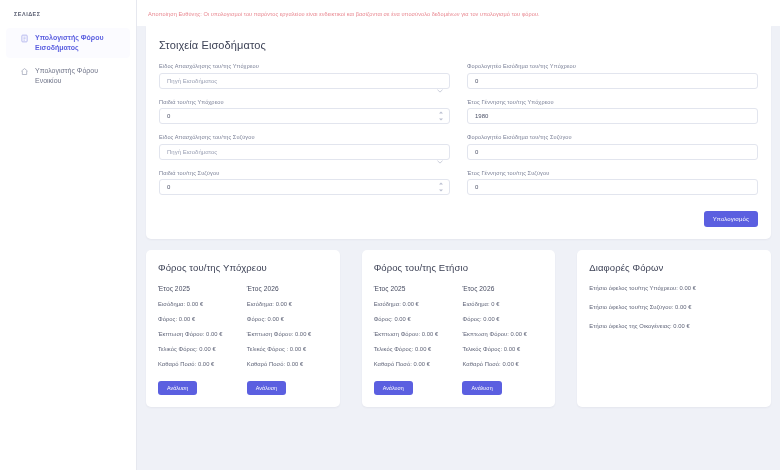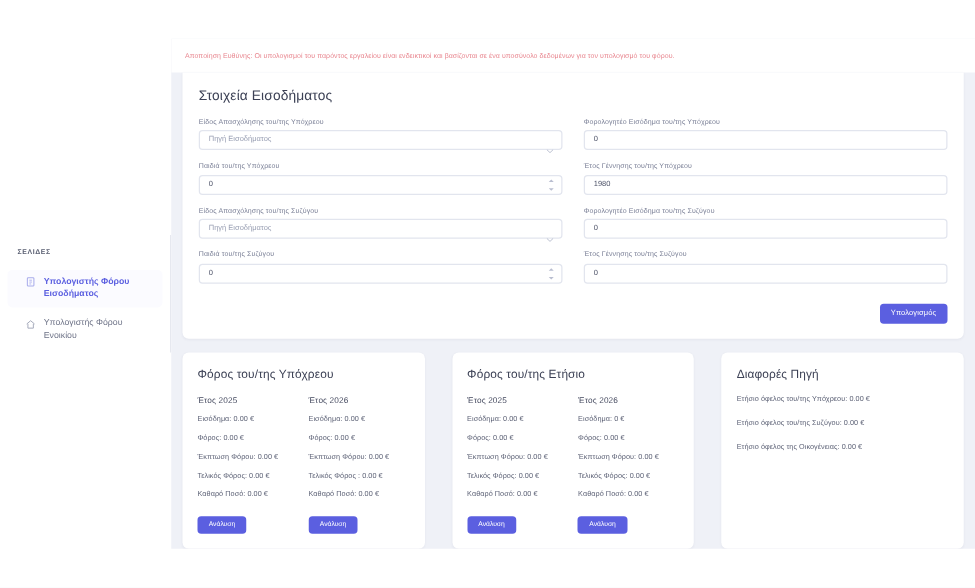--- a/index.html
+++ b/index.html
@@ -4,21 +4,21 @@
 <style>
   * { box-sizing: border-box; margin: 0; padding: 0; }
   html, body {
     width: 780px; height: 470px;
     font-family: "Liberation Sans", "DejaVu Sans", sans-serif;
     background: #ffffff;
     overflow: hidden;
   }
   .app {
     display: flex;
-    width: 780px; height: 470px; align-items: center;
+    width: 780px; height: 470px;
   }
 
   
   .sidebar {
     width: 137px;
     flex: 0 0 137px;
     background: #ffffff;
     border-right: 1px solid #e6e8ef;
     padding: 11px 0 0 0;
   }
@@ -389,21 +389,21 @@
             <div class="line">Φόρος: 0.00 €</div>
             <div class="line">Έκπτωση Φόρου: 0.00 €</div>
             <div class="line">Τελικός Φόρος: 0.00 €</div>
             <div class="line">Καθαρό Ποσό: 0.00 €</div>
             <button class="btn-small">Ανάλυση</button>
           </div>
         </div>
       </div>
 
       <div class="rcard">
-        <h3>Διαφορές Πηγή</h3>
+        <h3>Διαφορές Φόρων</h3>
         <div class="dline">Ετήσιο όφελος του/της Υπόχρεου: 0.00 €</div>
         <div class="dline">Ετήσιο όφελος του/της Συζύγου: 0.00 €</div>
         <div class="dline">Ετήσιο όφελος της Οικογένειας: 0.00 €</div>
       </div>
 
     </section>
 
   </main>
 </div>
 

